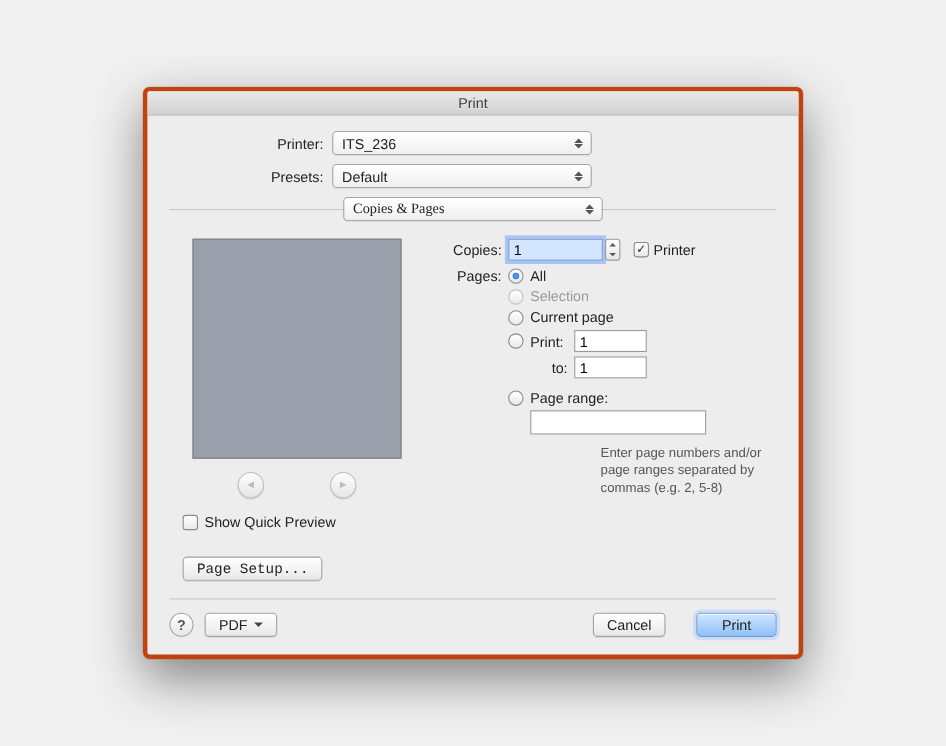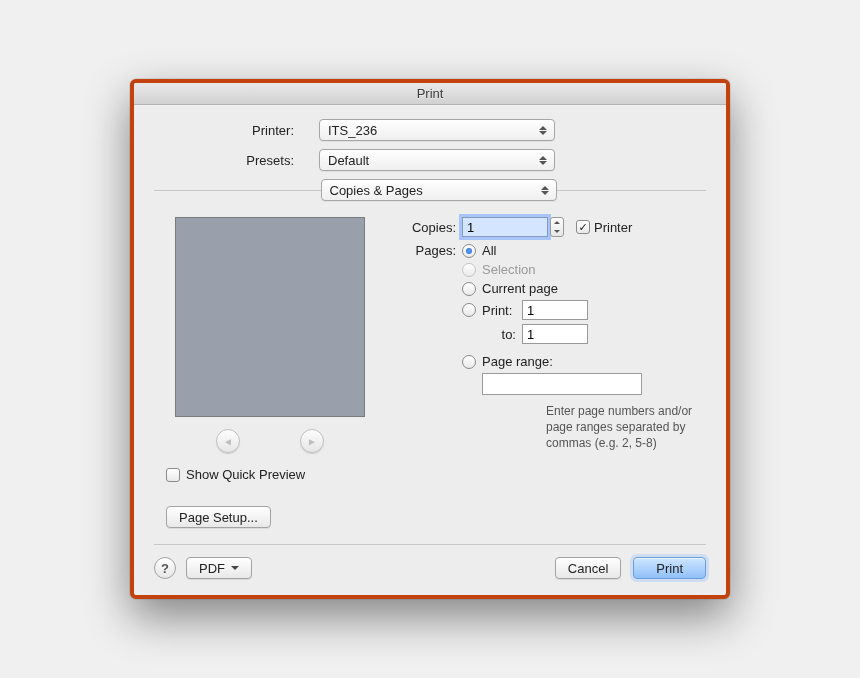--- a/index.html
+++ b/index.html
@@ -53,21 +53,20 @@
     height: 22px;
     background: linear-gradient(#ffffff, #efefef);
     border: 1px solid #a6a6a6;
     border-radius: 4px;
     display: flex;
     align-items: center;
     padding: 0 22px 0 8px;
     position: relative;
     box-shadow: 0 1px 0 rgba(0,0,0,0.05);
     cursor: default;
-    margin-left: 17px;
   }
   .select .arrows {
     position: absolute;
     right: 4px;
     top: 2px;
     bottom: 2px;
     width: 14px;
     display: flex;
     flex-direction: column;
     align-items: center;
@@ -79,20 +78,21 @@
     border-left: 4px solid transparent;
     border-right: 4px solid transparent;
   }
   .tri-up { border-bottom: 4px solid #555; }
   .tri-down { border-top: 4px solid #555; }
   .section-select-row {
     display: flex;
     justify-content: center;
     margin-bottom: 16px;
     position: relative;
+    font-family: Liberation Serif, serif;
   }
   .section-select-row::before {
     content:"";
     position:absolute;
     left:0; right:0;
     top:50%;
     border-top:1px solid #c7c7c7;
     z-index:0;
   }
   .section-select-row .select { z-index:1; background: linear-gradient(#ffffff,#efefef); }
@@ -250,22 +250,22 @@
   .footer-left { display:flex; align-items:center; gap:10px; }
   .help {
     width:22px; height:22px;
     border-radius:50%;
     border:1px solid #a3a3a3;
     background:linear-gradient(#fff,#e6e6e6);
     display:flex; align-items:center; justify-content:center;
     color:#555;
     font-weight:bold;
   }
-  .footer-right { display:flex; gap:12px;justify-content:center; }
-  .page-setup { margin-top:24px; margin-left:6px; }
+  .footer-right { display:flex; gap:28px;justify-content:center; }
+  .page-setup { margin-top:24px; margin-left:6px;font-family:Liberation Mono, monospace; }
 </style>
 </head>
 <body>
 
 <div class="window">
   <div class="titlebar">
     <span>Print</span>
   </div>
   <div class="content">
 

